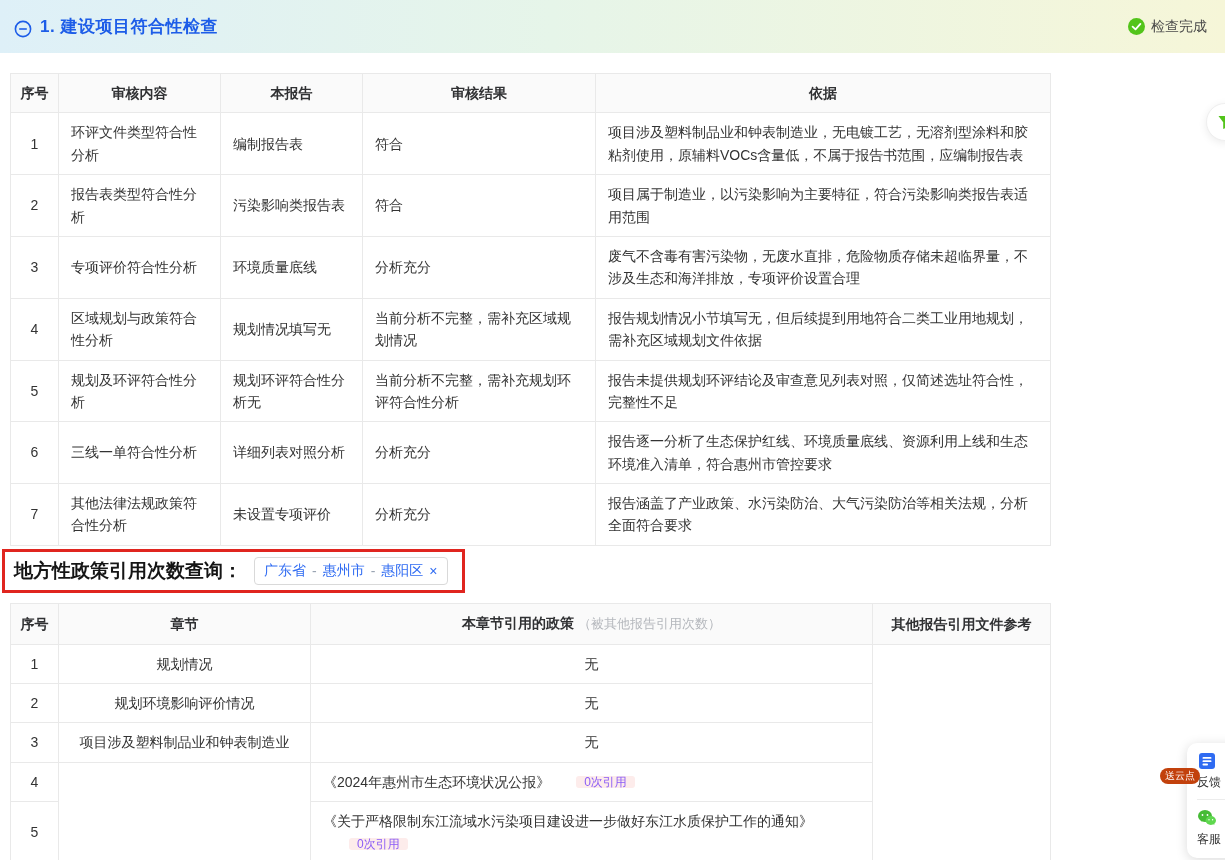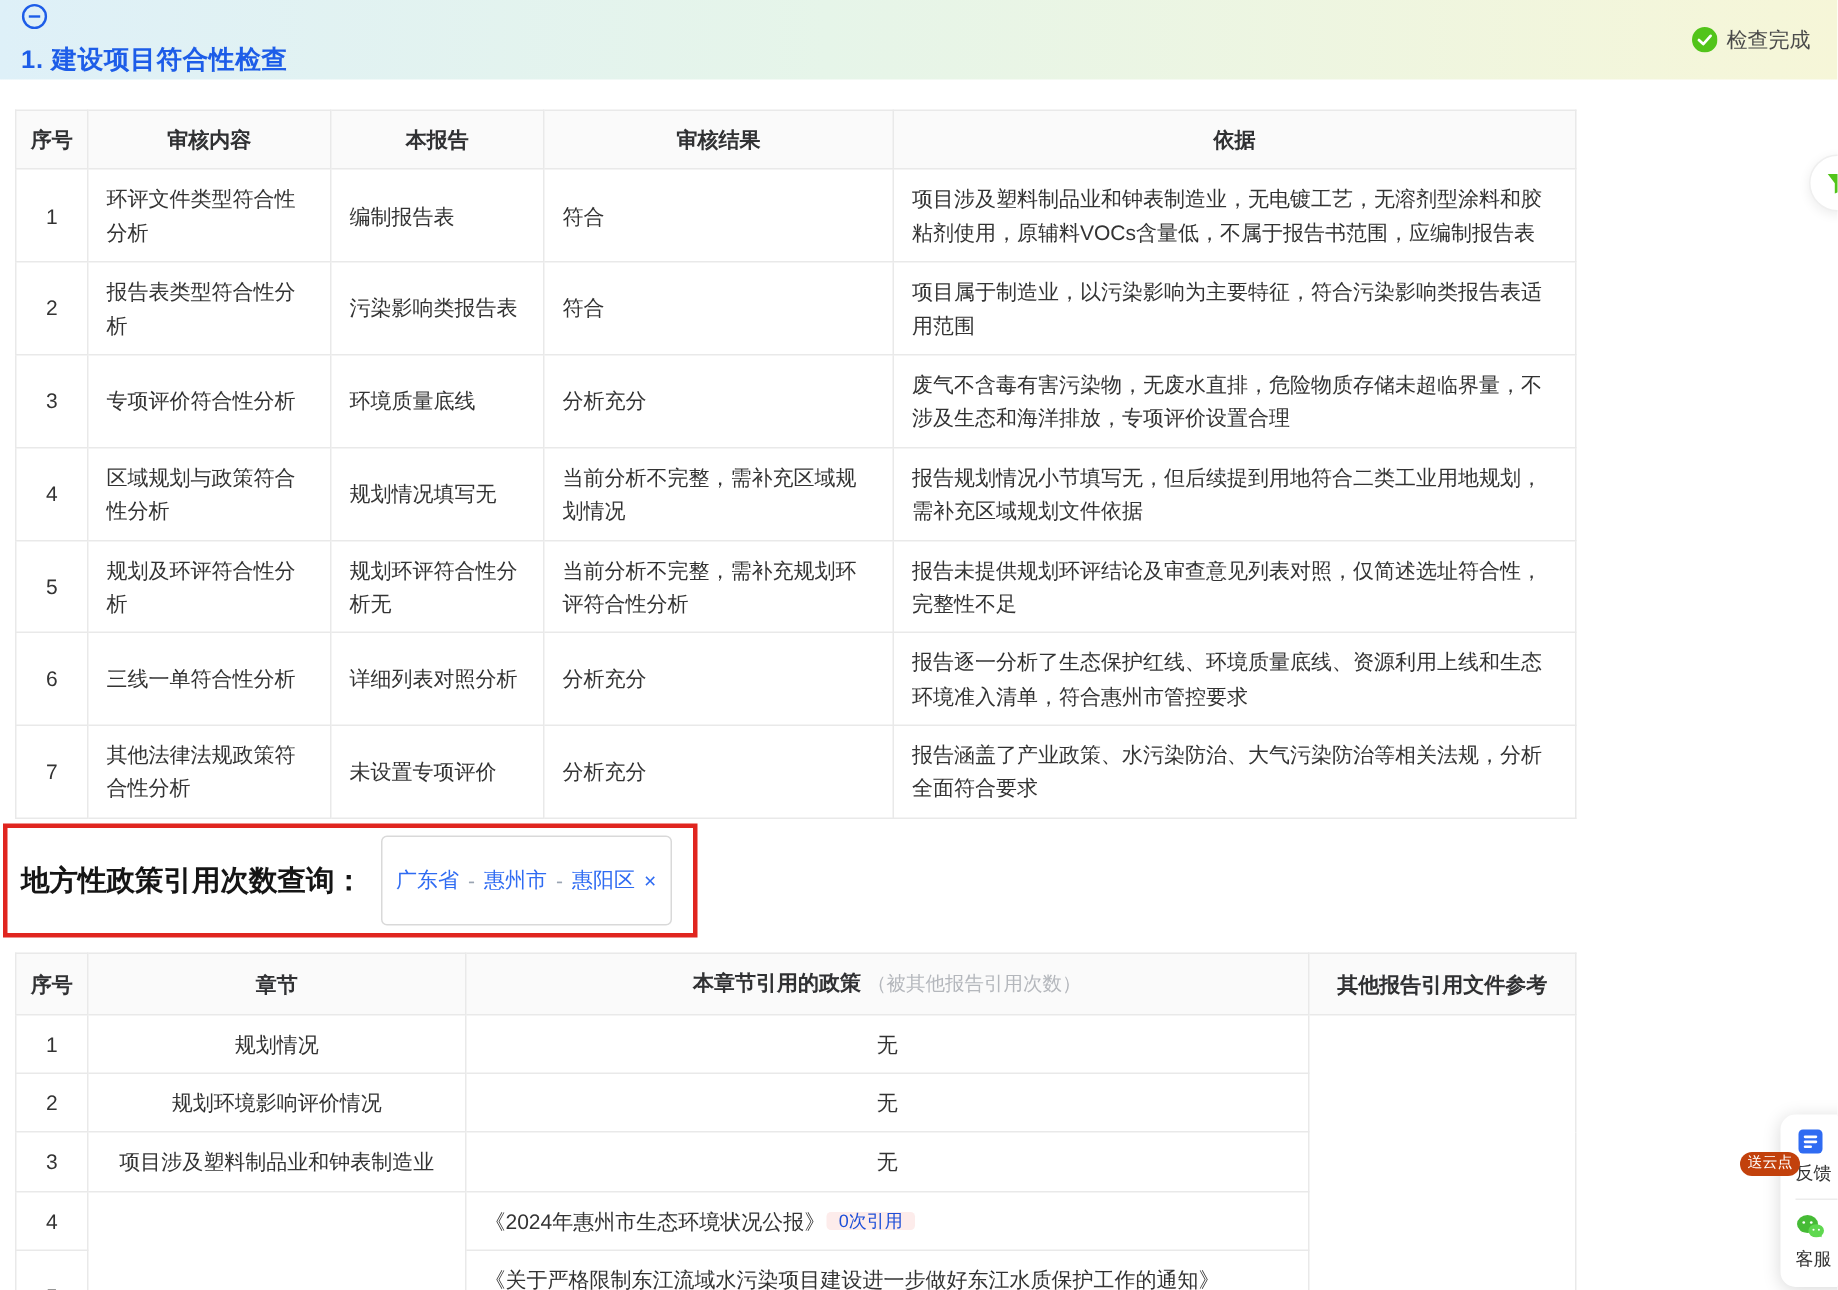--- a/index.html
+++ b/index.html
@@ -9,21 +9,21 @@
     background:#fff;
     font-family:"Liberation Sans","DejaVu Sans",sans-serif;
     color:#333;
   }
   
   .section-header {
     height:53px; display:flex; align-items:center; justify-content:space-between;
     padding:0 18px 0 14px;
     background:linear-gradient(90deg,#def0f8 0%,#e6f5e9 45%,#f6f6d8 100%);
   }
-  .title-wrap { display:flex; align-items:flex-start; gap:8px;flex-direction:column; }
+  .title-wrap { display:flex; align-items:flex-end; gap:8px; }
   .section-title { color:#1d5de8; font-weight:bold; font-size:17px; letter-spacing:.5px; }
   .collapse-icon { width:18px; height:18px; display:block; cursor:pointer; }
   .status-wrap { display:flex; align-items:center; gap:6px; font-size:14px; color:#4a4a4a; }
   .check-icon { width:17px; height:17px; display:block; }
 
   
   .content { padding:20px 8px 0 10px; }
   table { border-collapse:collapse; width:1041px; font-size:14px; table-layout:fixed; }
   th,td { border:1px solid #e9e9e9; padding:8px 12px; line-height:1.6; vertical-align:middle; word-break:break-all; }
   th { background:#fafafa; font-weight:bold; text-align:center; color:#303133; padding:8px 6px; }
@@ -32,32 +32,32 @@
 
   
   .query-box {
     display:inline-flex; align-items:center; gap:12px;
     border:3px solid #e0251f; margin:3px 0 3px -8px; padding:5px 14px 5px 9px;
   }
   .query-label { font-size:19px; font-weight:bold; color:#151515; }
   .region-tag {
     display:inline-flex; align-items:center; gap:6px;
     border:1px solid #d9d9d9; border-radius:4px; background:#fff;
-    padding:20px 9px; font-size:14px; color:#2f6bf2; cursor:pointer;text-align:right;
+    padding:4px 9px; font-size:14px; color:#2f6bf2; cursor:pointer;text-align:right;
   }
   .region-sep { color:#9aa4b2; }
   .tag-close { color:#2f6bf2; font-size:14px; cursor:pointer; }
 
   
   .t2 { margin-top:7px; }
   .policy-cell { text-align:left; }
   .cite-badge {
-    display:inline-block; background:#fdeceb; color:#1d4ed8;
+    display:inline-block; background:#fdeceb; color:#8b5cf6;
     font-size:12px; line-height:1; padding:0 8px; border-radius:3px;
-    margin-left:1px; white-space:nowrap; vertical-align:1px;
+    margin-left:26px; white-space:nowrap; vertical-align:1px;
   }
 
   
   .fab-circle {
     position:absolute; top:103px; right:-19px; width:38px; height:38px;
     border-radius:50%; background:#fff; border:1px solid #efefef;
     box-shadow:0 2px 8px rgba(0,0,0,.08);
     display:flex; align-items:center; justify-content:center; cursor:pointer;
   }
   .float-panel {

